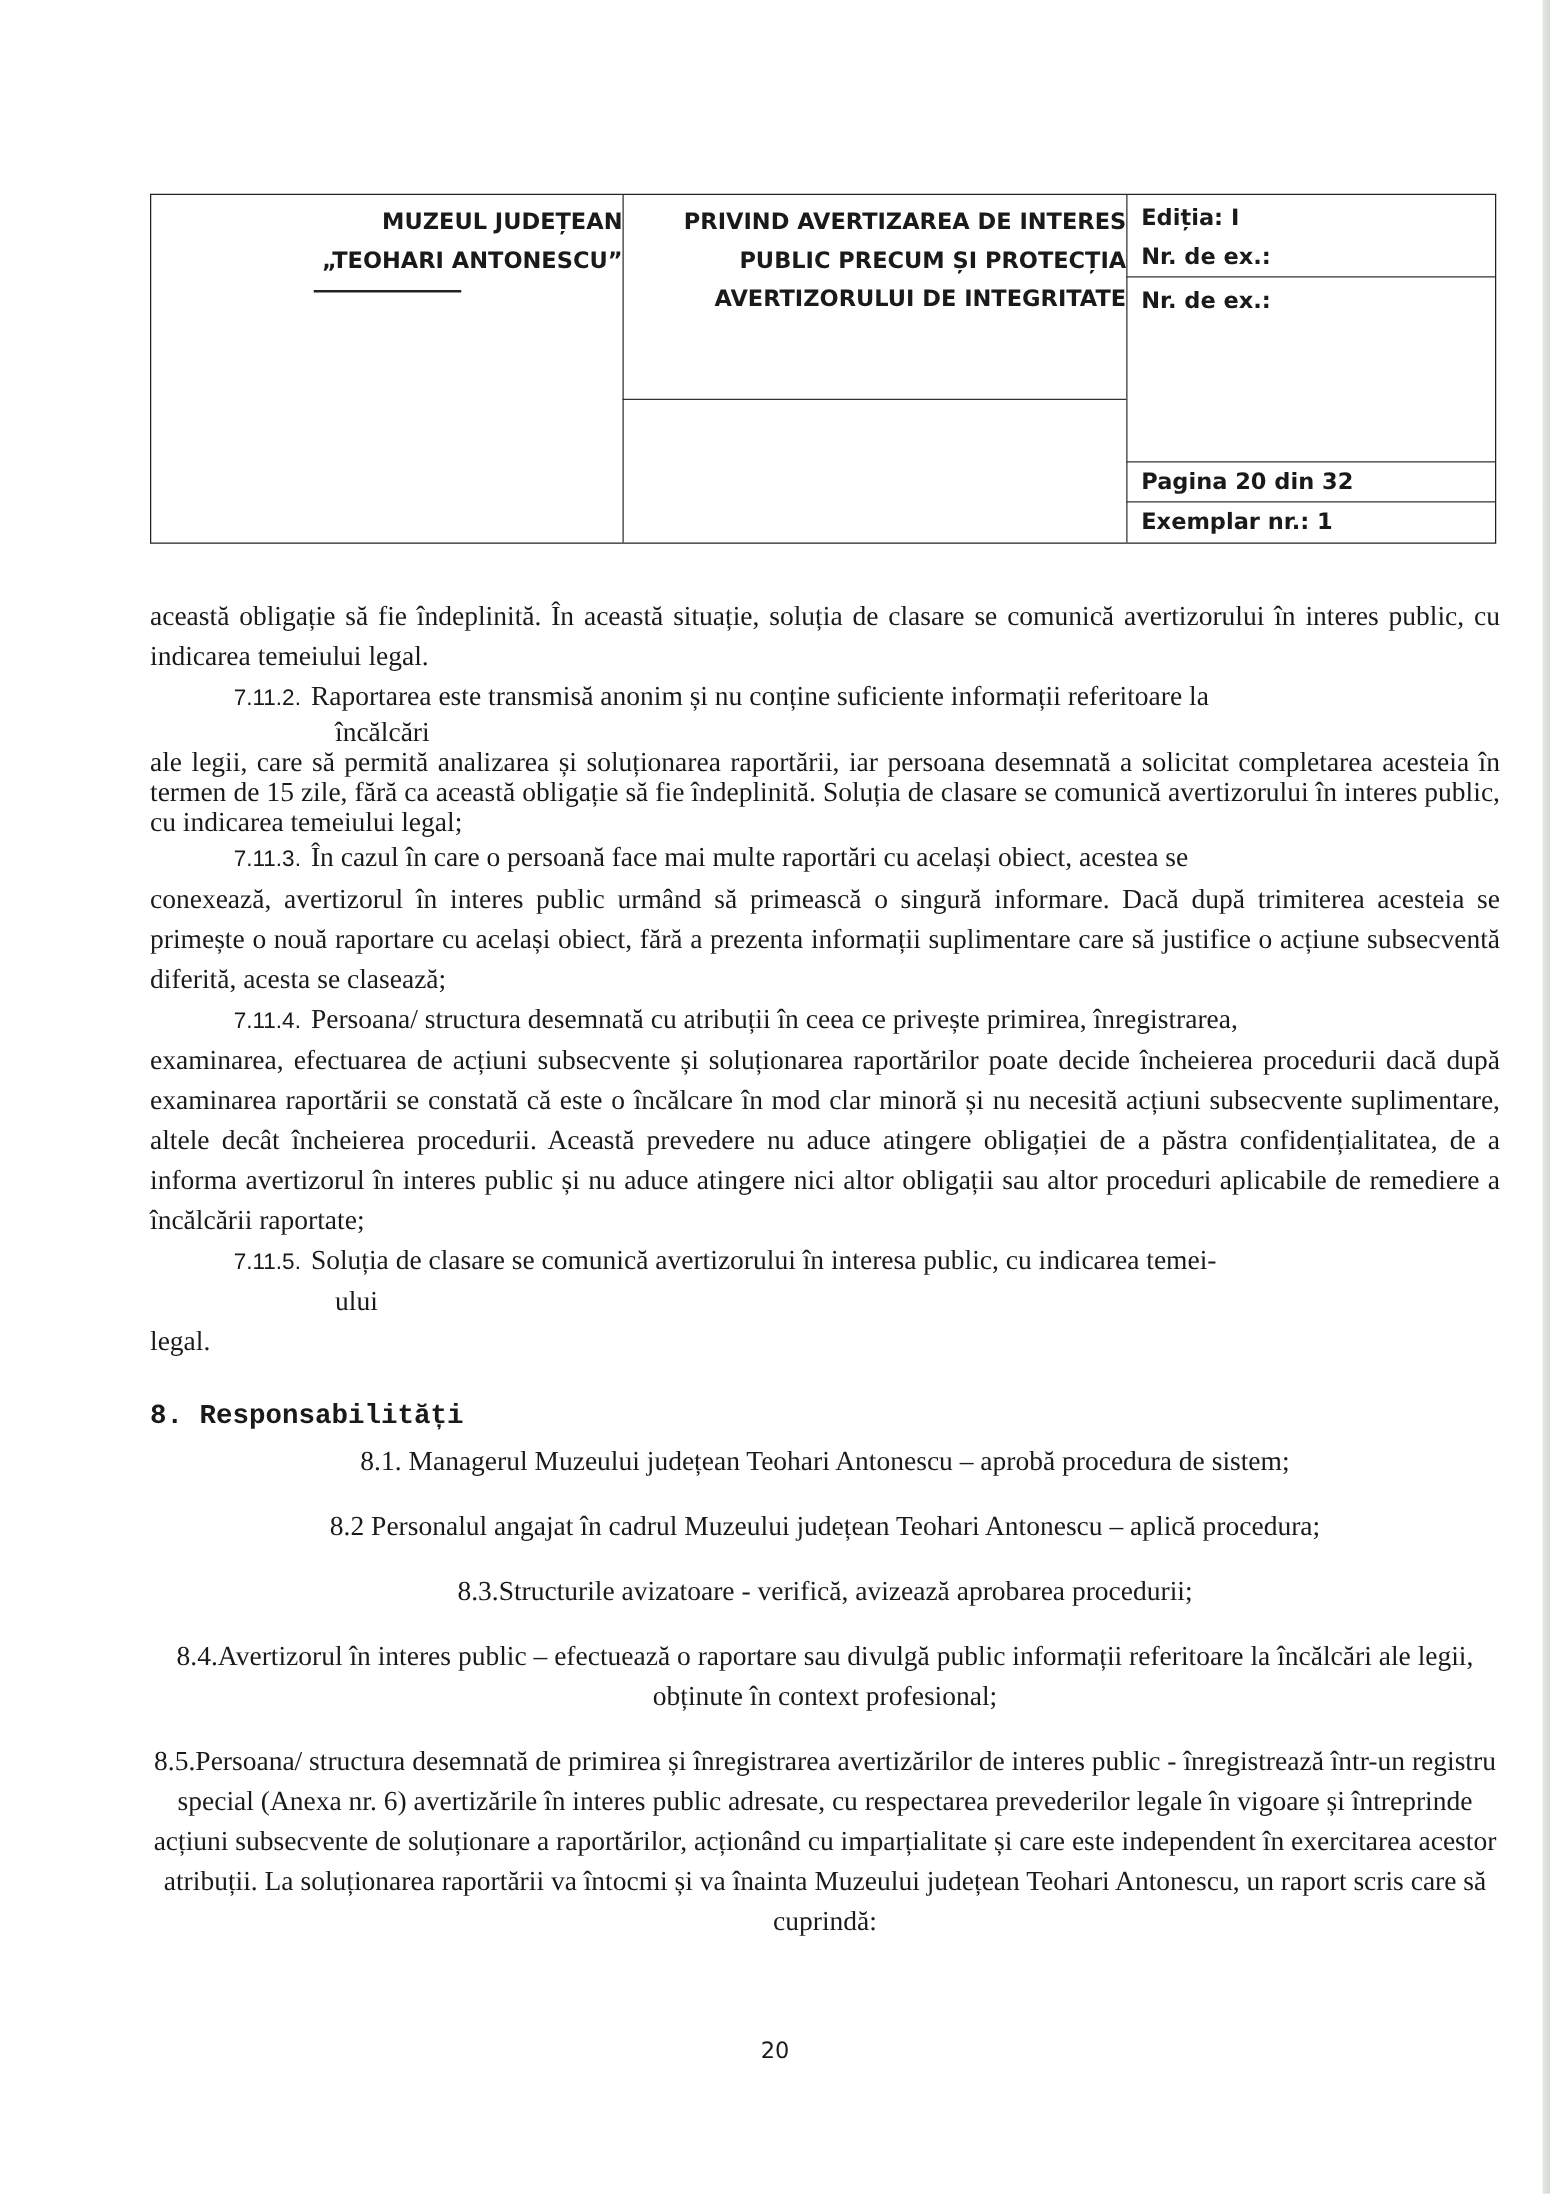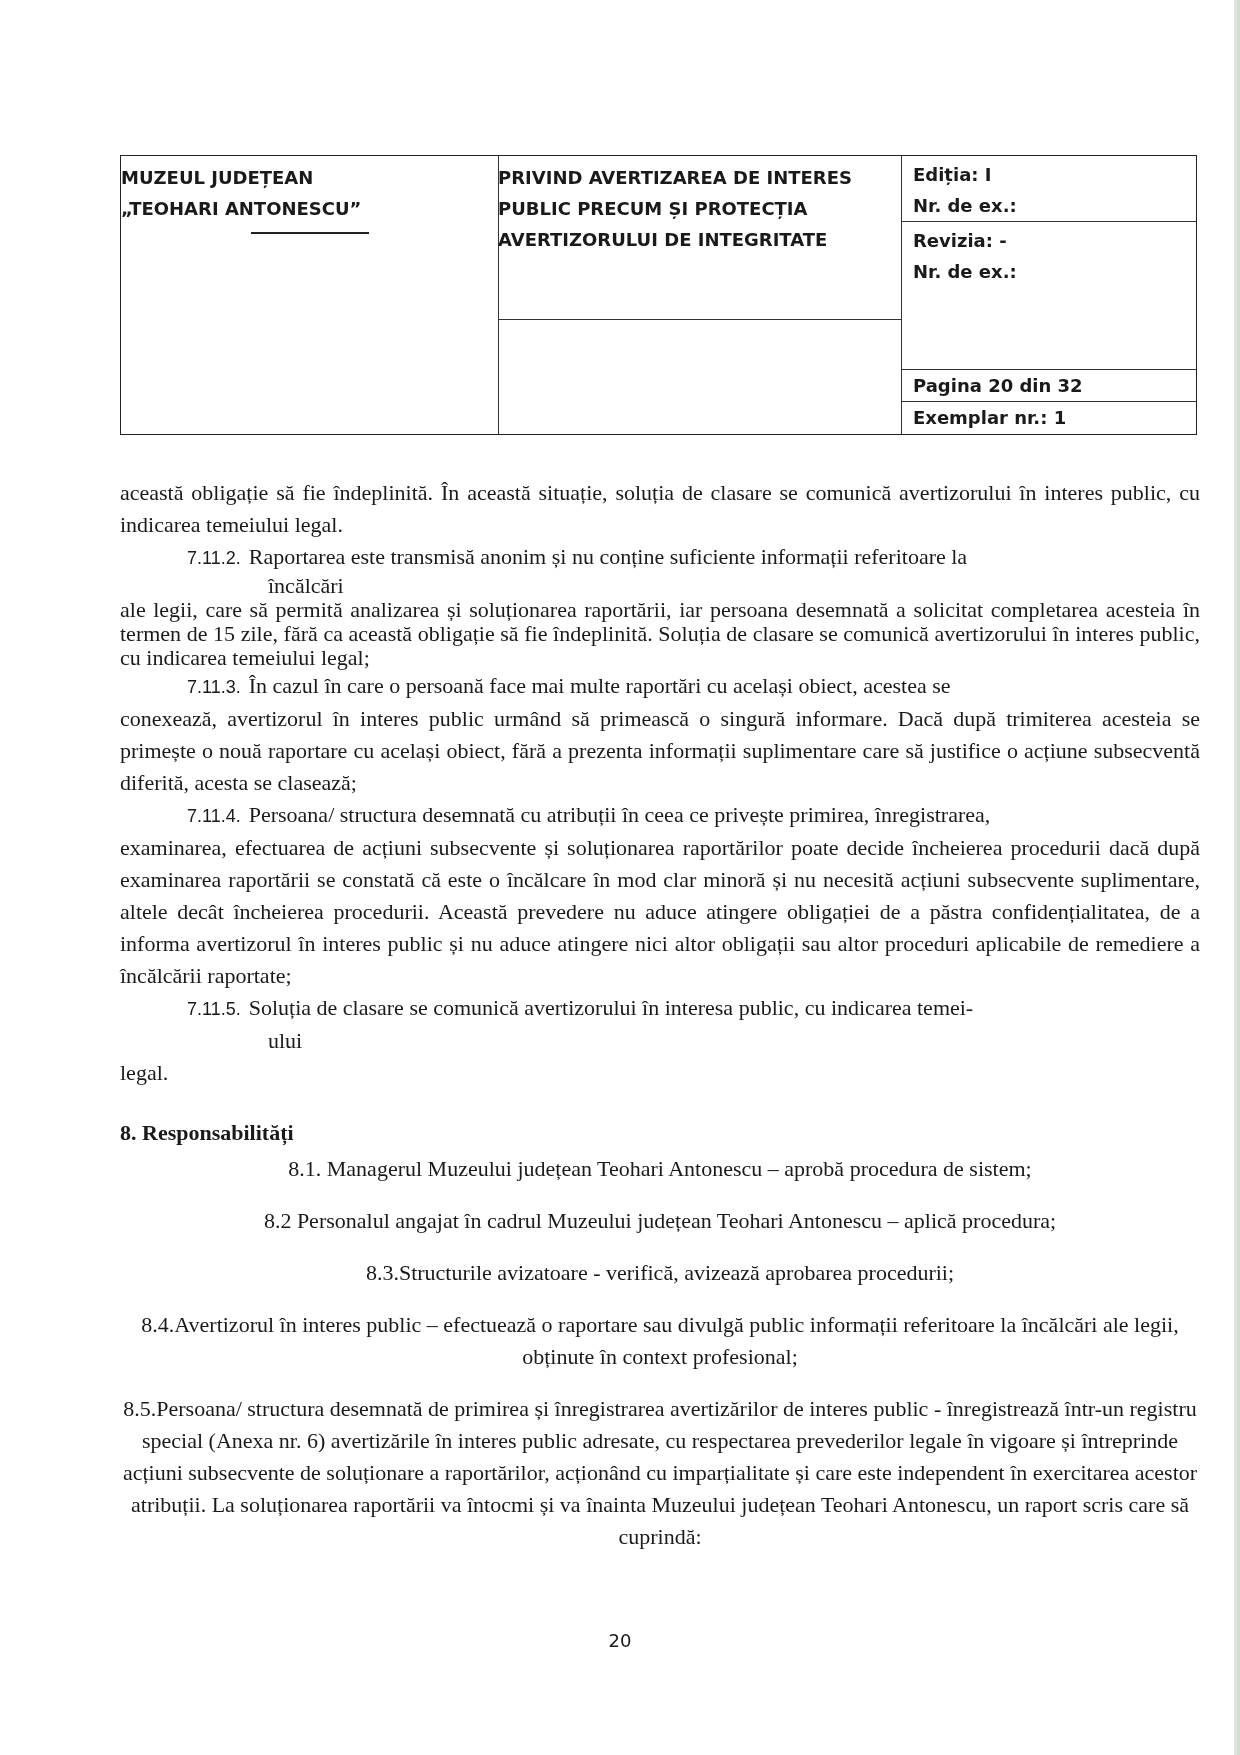--- a/index.html
+++ b/index.html
@@ -14,21 +14,21 @@
   
   .hdr {
     position: absolute; left: 120px; top: 155px; width: 1077px; height: 280px;
     border: 1.5px solid #222; box-sizing: border-box;
     font-family: "DejaVu Sans", sans-serif; font-weight: bold; font-size: 18px;
   }
   .col { position: absolute; top: 0; bottom: 0; }
   .col-left { left: 0; width: 377px; border-right: 1.2px solid #333; }
   .col-mid { left: 377px; width: 403px; border-right: 1.2px solid #333; }
   .col-right { left: 780px; right: 0; }
-  .center-lines { text-align: left; padding-top: 6px; line-height: 31px; }
+  .center-lines { text-align: right; padding-top: 6px; line-height: 31px; }
   .left-rule { width: 118px; height: 1.5px; background: #222; margin: 8px auto 0 auto; }
   .mid-lower { position: absolute; left: 0; right: 0; top: 163px; border-top: 1.2px solid #333; }
   .rcell { position: absolute; left: 0; right: 0; box-sizing: border-box; padding-left: 12px; line-height: 31px; }
   .r1 { top: 0; height: 66px; padding-top: 3px; border-bottom: 1.2px solid #333; }
   .r2 { top: 66px; height: 148px; padding-top: 3px; border-bottom: 1.2px solid #333; }
   .r3 { top: 214px; height: 32px; border-bottom: 1.2px solid #333; font-weight: normal; }
   .r4 { top: 246px; height: 32px; font-weight: normal; }
   .r3 span, .r4 span { font-weight: bold; }
 
   
@@ -36,21 +36,21 @@
     position: absolute; left: 120px; top: 477px; width: 1080px;
     font-family: "Liberation Serif", serif; font-size: 22px; line-height: 32px;
     text-align: justify;
   }
   .p { margin: 0; }
   .sub { padding-left: 67px; text-indent: 0; }
   .num { font-family: "Liberation Sans", sans-serif; font-size: 18px; margin-right: 8px; }
   .hanging { padding-left: 148px; }
   .tight { line-height: 24px; }
   .heading {
-    font-family: Liberation Serif, serif; font-weight: bold; font-size: 22px; margin: 28px 0 4px 0;
+    font-family: Liberation Mono, monospace; font-weight: bold; font-size: 22px; margin: 28px 0 4px 0;
   }
   .resp { margin: 0 0 20px 0; text-align: center; }
   .resp.last { margin-bottom: 0; line-height: 32px; }
   .page-num {
     position: absolute; top: 1630px; left: 0; width: 1240px; text-align: center;
     font-family: "DejaVu Sans", sans-serif; font-size: 18px;
   }
 </style>
 </head>
 <body>
@@ -72,21 +72,20 @@
       <div>AVERTIZORULUI DE INTEGRITATE</div>
     </div>
     <div class="mid-lower"></div>
   </div>
   <div class="col col-right">
     <div class="rcell r1">
       <div>Ediția: I</div>
       <div>Nr. de ex.:</div>
     </div>
     <div class="rcell r2">
-      <div>Revizia: -</div>
       <div>Nr. de ex.:</div>
     </div>
     <div class="rcell r3">
       <span>Pagina 20 din 32</span>
     </div>
     <div class="rcell r4">
       <span>Exemplar nr.: 1</span>
     </div>
   </div>
 </div>

